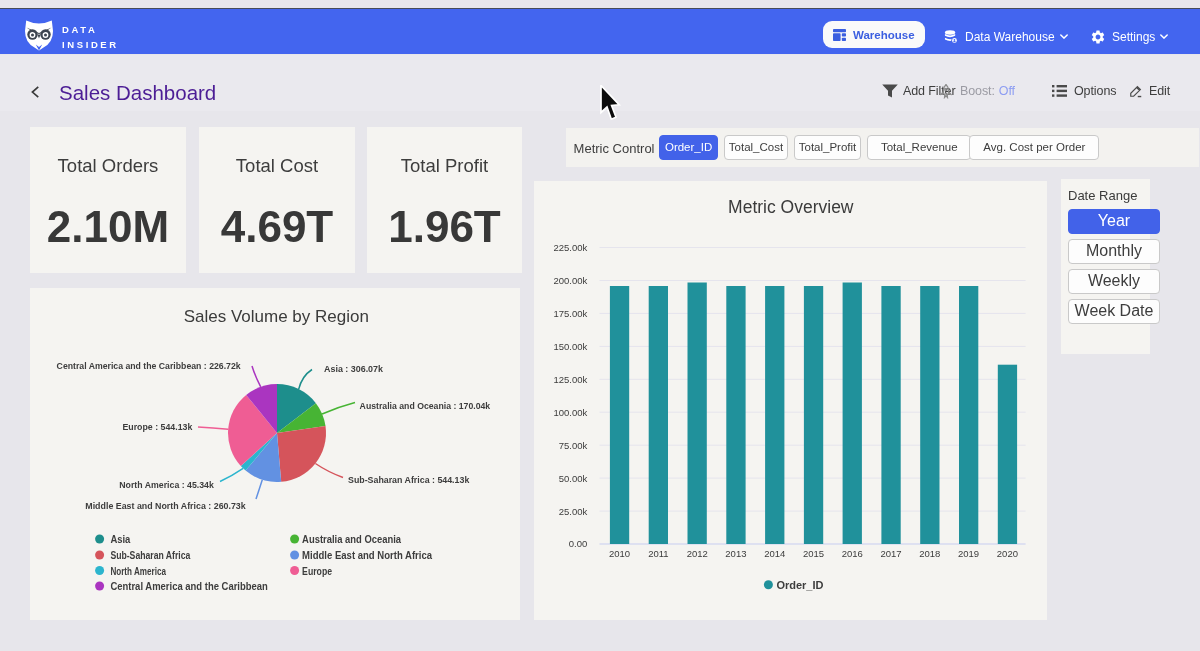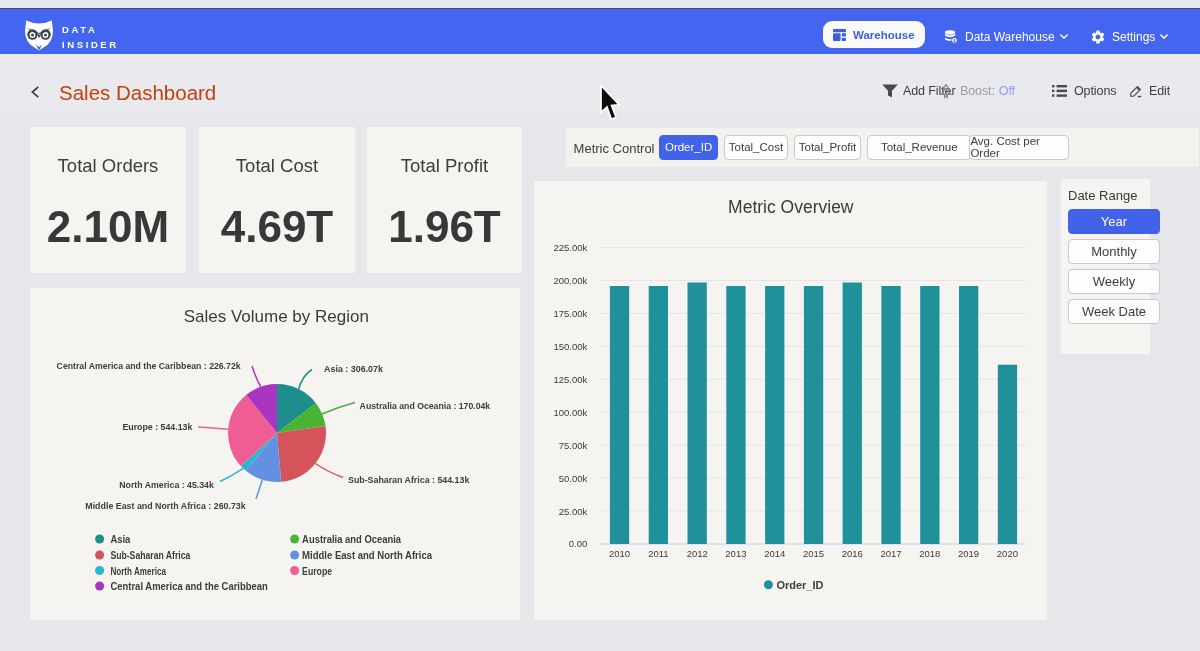--- a/index.html
+++ b/index.html
@@ -5,35 +5,35 @@
   html,body { width:1200px; height:651px; overflow:hidden; }
   body { font-family:"Liberation Sans", sans-serif; background:#e7e6eb; position:relative; }
   .abs { position:absolute; }
   .card { position:absolute; background:#f5f4f1; }
   
   .topbar { position:absolute; left:0; top:0; width:1200px; height:46px; background:#4365ef; border-top:1.5px solid #474c59;margin-top:8px; }
   .brand { position:absolute; left:62px; top:14px; color:#fff; font-size:9.5px; font-weight:bold; letter-spacing:2.6px; line-height:14.5px; }
   .dashbtn { position:absolute; left:823px; top:12px; width:102px; height:27px; background:#fafafa; border-radius:9px; color:#3b5fe0; font-size:11.5px; font-weight:bold; display:flex; align-items:center; }
   .navitem { position:absolute; top:0; height:55px; display:flex; align-items:center; color:#fff; font-size:12px; }
   
-  .pagetitle { position:absolute; left:59px; top:80.5px; font-size:20.5px; color:#c2410c; }
+  .pagetitle { position:absolute; left:59px; top:80.5px; font-size:20.5px; color:#4c1d95; }
   .tbitem { position:absolute; top:83px; height:16px; display:flex; align-items:center; color:#3d3d3d; font-size:12.5px; font-weight:500; letter-spacing:-0.1px; }
   
   .kpi { position:absolute; top:127px; height:146px; background:#f5f4f1; }
   .kpi .t { position:absolute; top:29.5px; width:100%; text-align:center; font-size:18.5px; line-height:1; color:#3d3d3d; }
   .kpi .v { position:absolute; top:77.5px; width:100%; text-align:center; font-size:44px; line-height:1; font-weight:bold; color:#383838; }
   
   .mbar { position:absolute; left:534px; top:128px; width:633px; height:39px; background:#f3f2ef;margin-left:32px; }
   .mlabel { position:absolute; left:7.6px; top:13px; font-size:13px; color:#3d3d3d; }
   .chip { position:absolute; top:6.5px; height:25px; border-radius:4px; font-size:11.5px; color:#3d3d3d; background:#fdfdfd; border:1px solid #c9c9c9; display:flex; align-items:center; justify-content:center; }
   .chip.sel { background:#4262e9; border-color:#4262e9; color:#fff; }
   
   .dpanel { position:absolute; left:1061px; top:179px; width:89px; height:175px; background:#f5f4f1;text-decoration:underline; }
   .dpanel .ttl { position:absolute; left:7px; top:9px; font-size:13px; font-weight:500; color:#3a3a3a; }
-  .dbtn { position:absolute; left:7px; width:92px; height:25px; border-radius:4px; background:#fdfdfd; border:1px solid #c9c9c9; color:#3d3d3d; font-size:13px; display:flex; align-items:center; justify-content:center; }
+  .dbtn { position:absolute; left:7px; width:92px; height:25px; border-radius:4px; background:#fdfdfd; border:1px solid #c9c9c9; color:#3d3d3d; font-size:16px; display:flex; align-items:center; justify-content:center; }
   .dbtn.sel { background:#4262e9; border-color:#4262e9; color:#fff; }
   text { font-family:"Liberation Sans", sans-serif; }
 </style></head>
 <body>
 
 <div class="topbar">
   <svg class="abs" style="left:24px;top:10px" width="30" height="33" viewBox="0 0 30 33">
     <path d="M2.2 1.5 Q15 7.5 27.8 1.5 L29 12 Q29 23.5 19.5 28.5 L15 31.5 L10.5 28.5 Q1 23.5 1 12 Z" fill="#fff"></path>
     <circle cx="8.5" cy="15.5" r="5.2" fill="#3d4550"></circle>
     <circle cx="21.5" cy="15.5" r="5.2" fill="#3d4550"></circle>
@@ -181,21 +181,21 @@
   <circle cx="264.6" cy="282.5" r="4.5" fill="#ef5d94"></circle>
     <text x="272.1" y="286.5" font-size="11" font-weight="bold" fill="#3d3d3d" textLength="30" lengthAdjust="spacingAndGlyphs">Europe</text>
 </svg>
 
 <div class="mbar">
   <div class="mlabel">Metric Control</div>
   <div class="chip sel" style="left:92.9px;width:59.4px">Order_ID</div>
   <div class="chip" style="left:158.3px;width:63.4px">Total_Cost</div>
   <div class="chip" style="left:228.2px;width:66.7px">Total_Profit</div>
   <div class="chip" style="left:301.3px;width:104px">Total_Revenue</div>
-  <div class="chip" style="left:403.4px;width:100px">Avg. Cost per Order</div>
+  <div class="chip" style="left:403.4px;width:130px">Avg. Cost per Order</div>
 </div>
 
 <div class="card" style="left:534px;top:181px;width:513px;height:439px"></div>
 <svg class="abs" style="left:534px;top:181px" width="513" height="439" viewBox="0 0 513 439">
   <text x="256.8" y="32.3" text-anchor="middle" font-size="17.5" fill="#3b3b3b">Metric Overview</text>
   <g>
   <line x1="65.5" y1="363.0" x2="491.6" y2="363.0" stroke="#c7cdf0" stroke-width="1"></line>
   <line x1="65.5" y1="330.1" x2="491.6" y2="330.1" stroke="#e5e4ed" stroke-width="1"></line>
   <line x1="65.5" y1="297.1" x2="491.6" y2="297.1" stroke="#e5e4ed" stroke-width="1"></line>
   <line x1="65.5" y1="264.2" x2="491.6" y2="264.2" stroke="#e5e4ed" stroke-width="1"></line>

